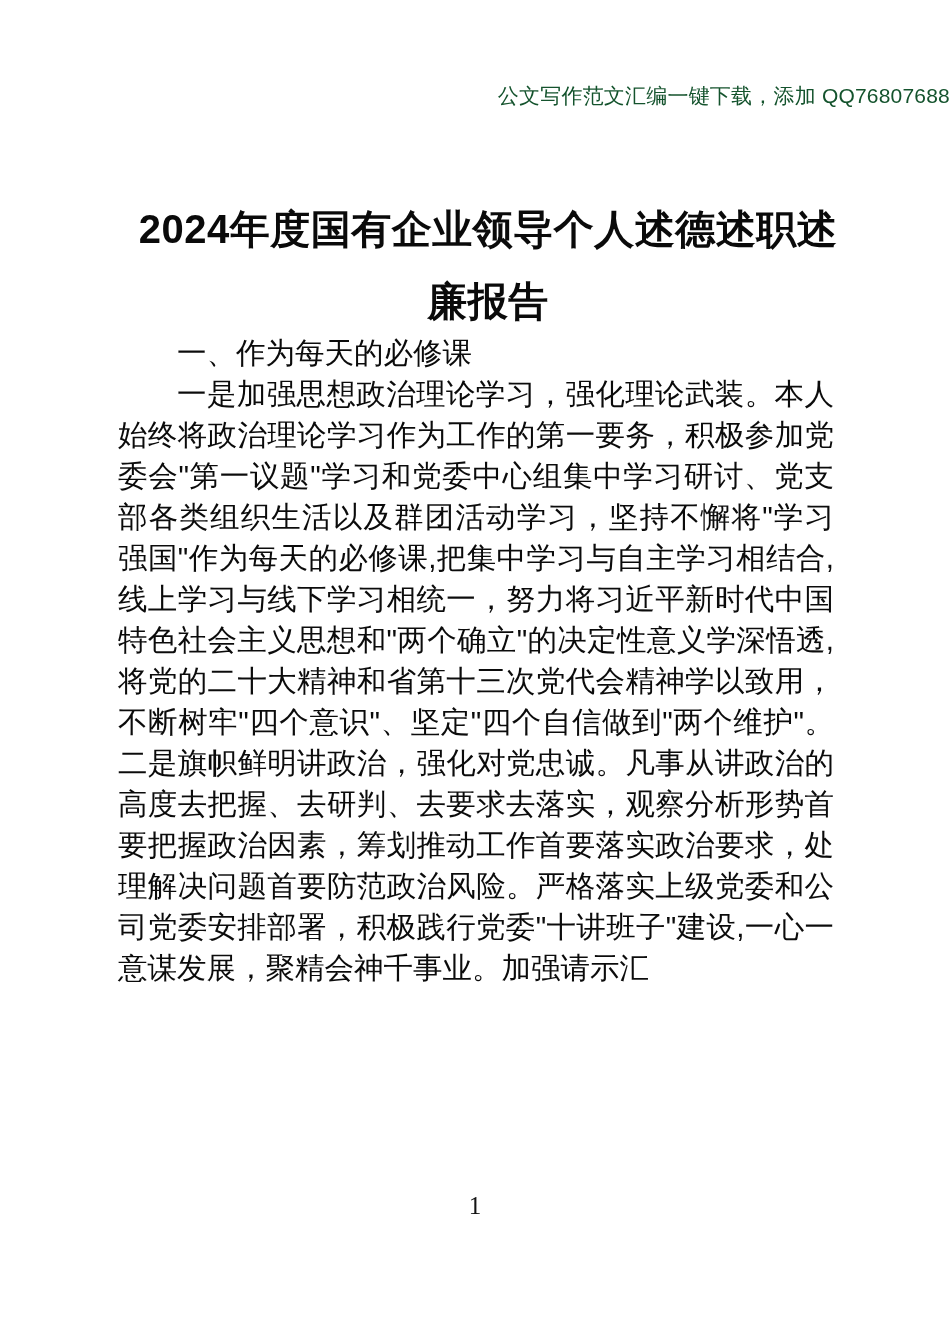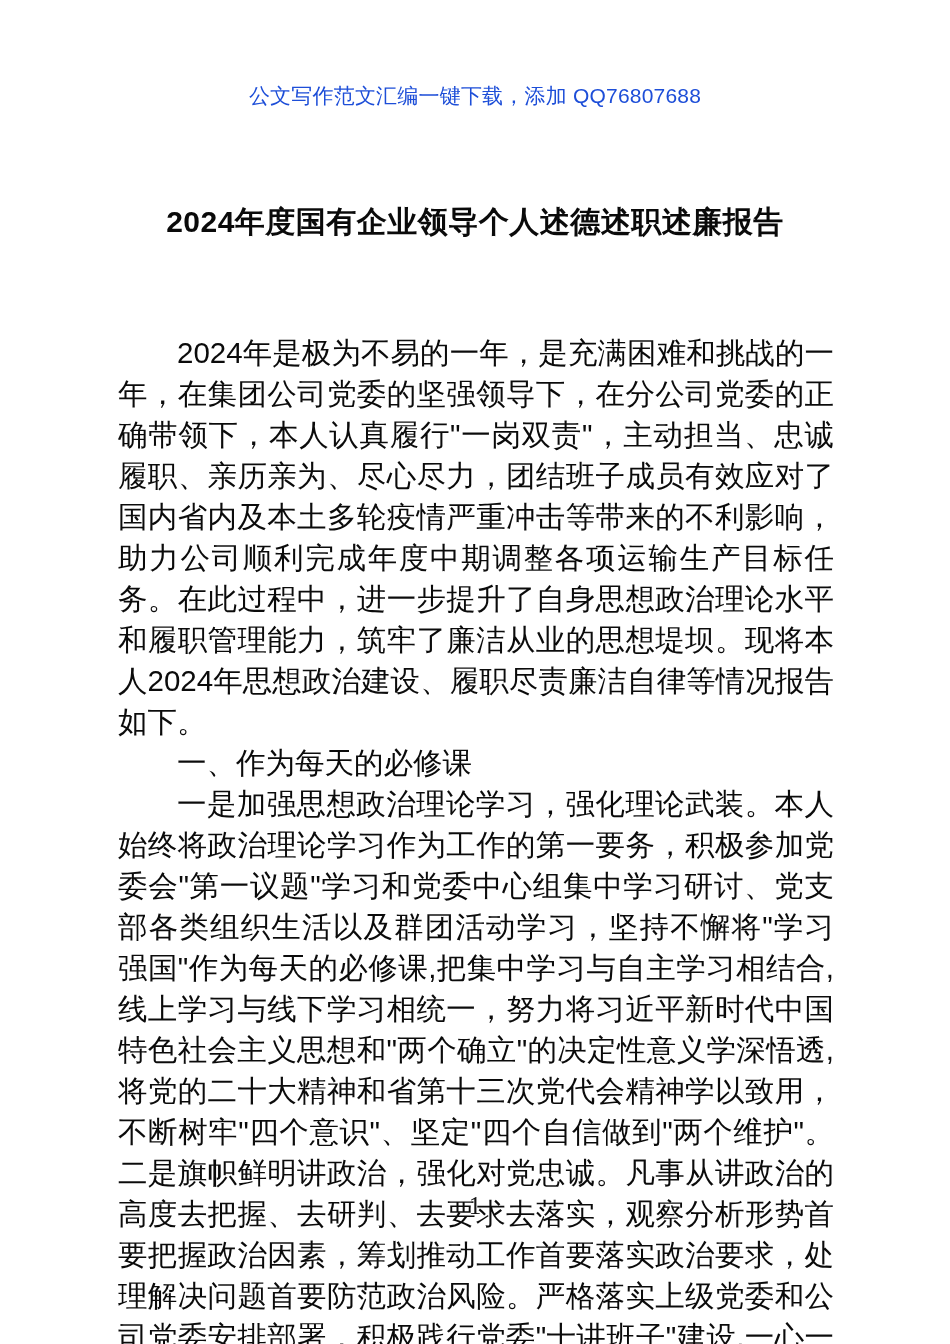--- a/index.html
+++ b/index.html
@@ -21,36 +21,36 @@
     background: #ffffff;
     overflow: hidden;
   }
 
   
   .promo-banner {
     position: absolute;
     top: 82px;
     left: 0;
     width: 950px;
-    text-align: center;
-    color: #1d4ed8;
+    text-align: right;
+    color: #14532d;
     font-size: 21px;
     letter-spacing: 0.2px;
     white-space: nowrap;
     font-family: "Liberation Sans", "DejaVu Sans", sans-serif;
   }
 
   
   .doc-title {
     position: absolute;
     top: 166px;
-    left: 118px;
+    left: 131px;
     width: 714px;
     text-align: center;
-    font-size: 30px;
+    font-size: 40px;
     font-weight: bold;
     line-height: 72px;
     color: #0a0a0a;
     letter-spacing: 0.5px;
     font-family: "Liberation Sans", "DejaVu Sans", sans-serif;
   }
 
   
   .body-block {
     position: absolute;
@@ -96,20 +96,19 @@
 </head>
 <body>
 
 <div class="page">
 
   <div class="promo-banner">公文写作范文汇编一键下载，添加 QQ76807688</div>
 
   <h1 class="doc-title">2024年度国有企业领导个人述德述职述廉报告</h1>
 
   <div class="body-block">
-    <p class="para">2024年是极为不易的一年，是充满困难和挑战的一年，在集团公司党委的坚强领导下，在分公司党委的正确带领下，本人认真履行"一岗双责"，主动担当、忠诚履职、亲历亲为、尽心尽力，团结班子成员有效应对了国内省内及本土多轮疫情严重冲击等带来的不利影响，助力公司顺利完成年度中期调整各项运输生产目标任务。在此过程中，进一步提升了自身思想政治理论水平和履职管理能力，筑牢了廉洁从业的思想堤坝。现将本人2024年思想政治建设、履职尽责廉洁自律等情况报告如下。</p>
     <p class="para heading-line">一、作为每天的必修课</p>
     <p class="para">一是加强思想政治理论学习，强化理论武装。本人始终将政治理论学习作为工作的第一要务，积极参加党委会"第一议题"学习和党委中心组集中学习研讨、党支部各类组织生活以及群团活动学习，坚持不懈将"学习强国"作为每天的必修课,把集中学习与自主学习相结合,线上学习与线下学习相统一，努力将习近平新时代中国特色社会主义思想和"两个确立"的决定性意义学深悟透,将党的二十大精神和省第十三次党代会精神学以致用，不断树牢"四个意识"、坚定"四个自信做到"两个维护"。二是旗帜鲜明讲政治，强化对党忠诚。凡事从讲政治的高度去把握、去研判、去要求去落实，观察分析形势首要把握政治因素，筹划推动工作首要落实政治要求，处理解决问题首要防范政治风险。严格落实上级党委和公司党委安排部署，积极践行党委"十讲班子"建设,一心一意谋发展，聚精会神千事业。加强请示汇</p>
   </div>
 
   <div class="page-number">1</div>
 
 </div>
 
 </body></html>

